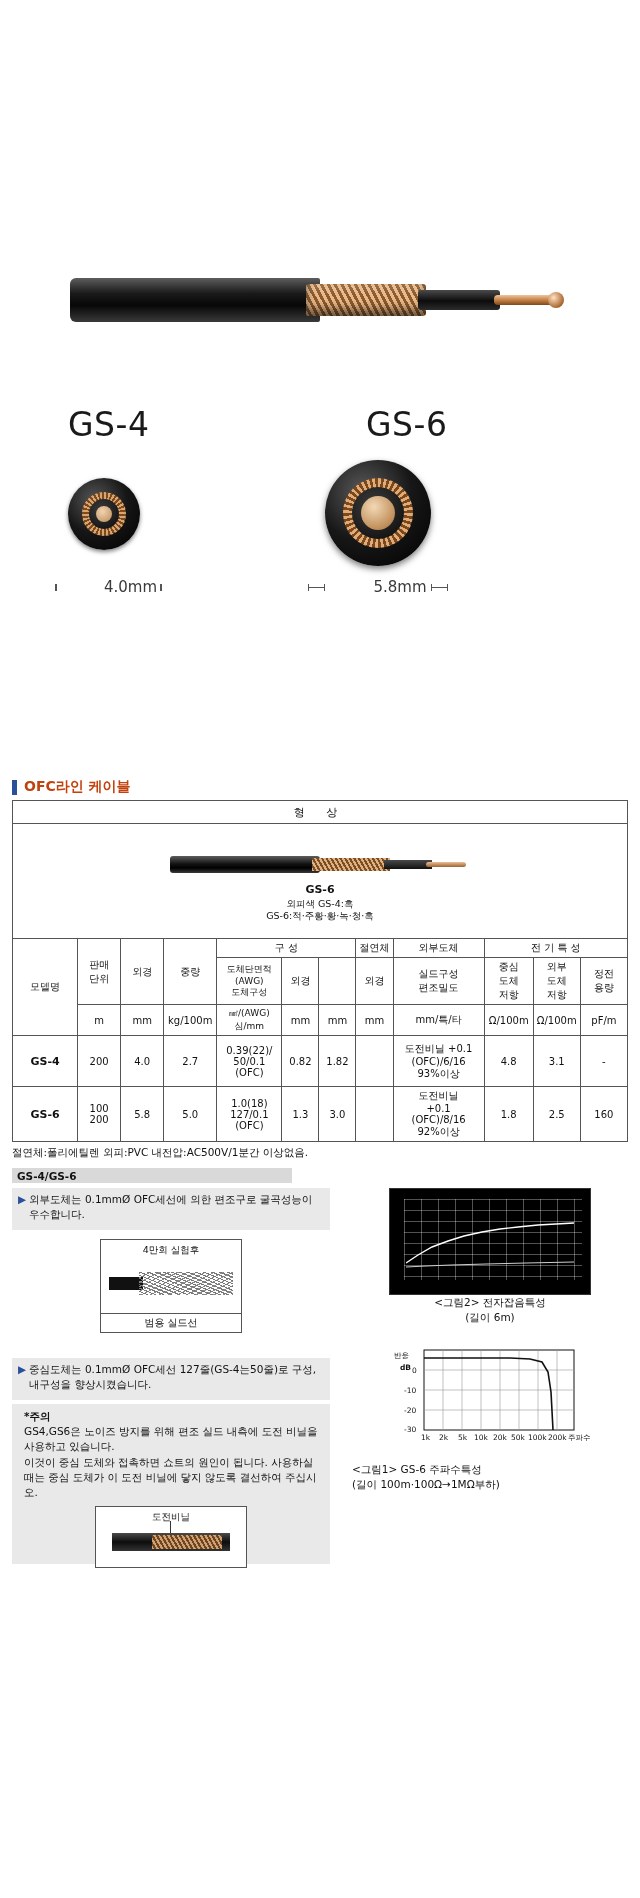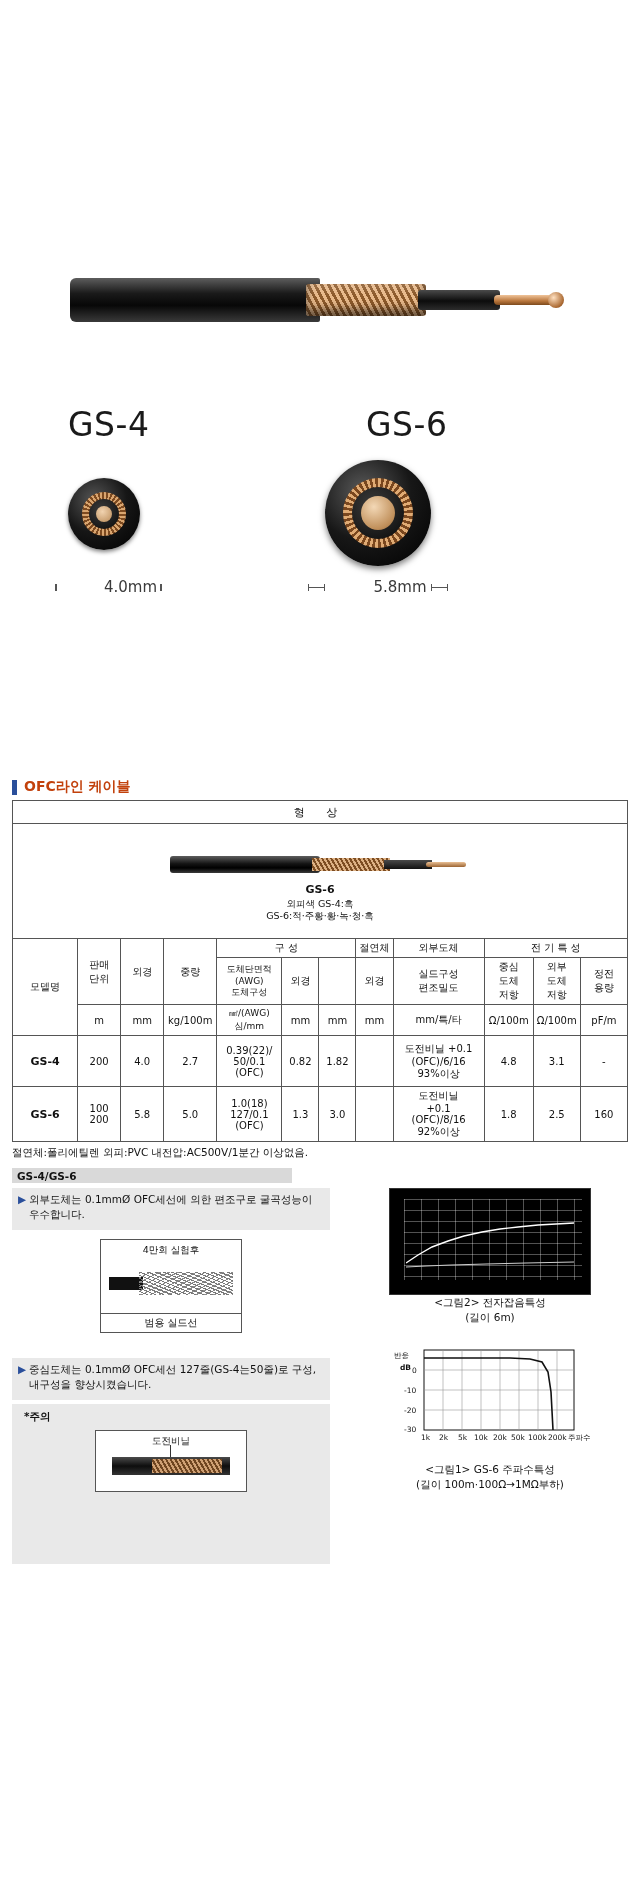--- a/index.html
+++ b/index.html
@@ -147,21 +147,21 @@
   #g2{left:352px;top:1188px;width:276px;}
   #g1{left:352px;top:1340px;width:276px;}
   .g2-img{width:200px;height:105px;margin:0 auto;background:#000;position:relative;border:1px solid #333;}
   .g2-img .grid{position:absolute;left:14px;top:10px;right:8px;bottom:14px;
     background-image:linear-gradient(to right,rgba(255,255,255,.32) 1px,transparent 1px),
                      linear-gradient(to bottom,rgba(255,255,255,.32) 1px,transparent 1px);
     background-size:17px 11px;}
   .g2-img .curve{position:absolute;left:16px;top:28px;width:168px;height:52px;}
   .g2-title{text-align:center;font-size:10.5px;line-height:1.4;}
   .g1-chart{width:200px;height:118px;margin:0 auto;position:relative;text-align:center;}
-  .g1-title{text-align:center;font-size:10.5px;margin-top:4px;line-height:1.4;}
+  .g1-title{text-align:left;font-size:10.5px;margin-top:4px;line-height:1.4;}
   .axis-lbl{font-size:7.5px;fill:#111;}
 </style>
 </head>
 <body>
 
 <div class="page">
 
   <div class="photo-area">
     <div class="cable-photo">
       <div class="cable-body"></div>
@@ -331,20 +331,22 @@
 
   <div class="panel" id="panel3">
     <div class="bullet">
       <span class="ar">▶</span>
       <span>중심도체는 0.1mmØ OFC세선 127줄(GS-4는50줄)로 구성,내구성을 향상시켰습니다.</span>
     </div>
   </div>
 
   <div class="panel" id="panel4">
     <div class="warn">*주의</div>
+    <div style="white-space:pre-line">GS4,GS6은 노이즈 방지를 위해 편조 실드 내측에 도전 비닐을 사용하고 있습니다.
+이것이 중심 도체와 접촉하면 쇼트의 원인이 됩니다. 사용하실 때는 중심 도체가 이 도전 비닐에 닿지 않도록 결선하여 주십시오.</div>
     <div class="cbox">
       <div class="lbl">도전비닐</div>
       <div class="arrow"></div>
       <div class="cab"></div>
     </div>
   </div>
 
   <div class="graph-wrap" id="g2">
     <div class="g2-img">
       <div class="grid"></div>

